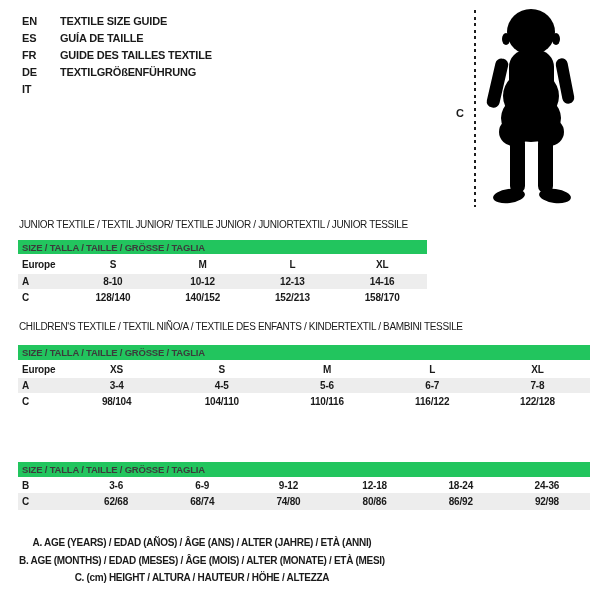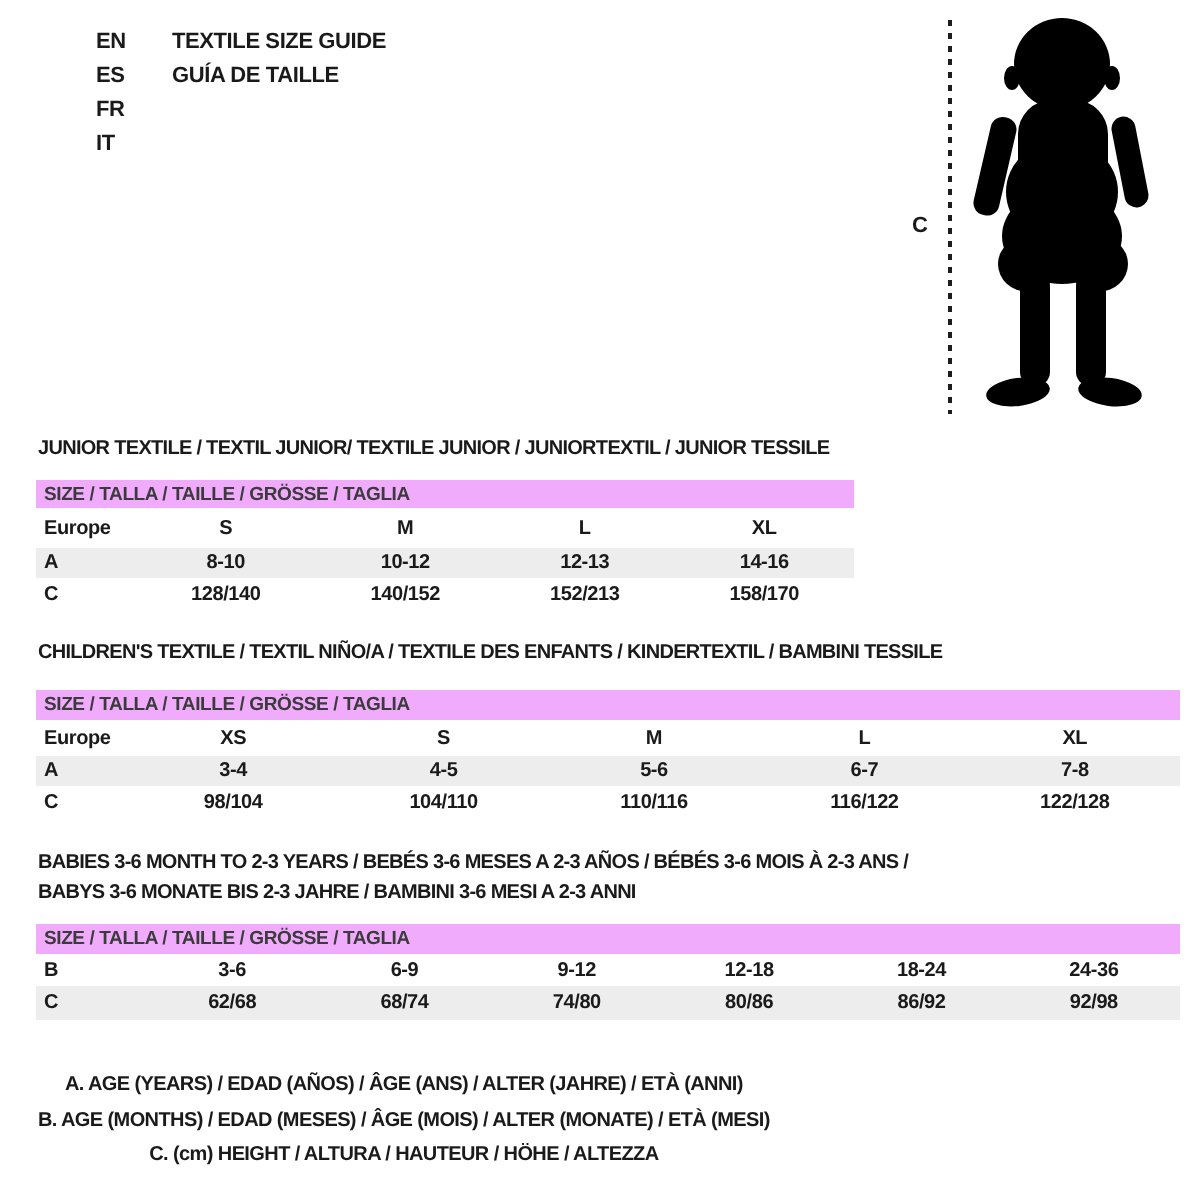--- a/index.html
+++ b/index.html
@@ -2,37 +2,37 @@
 <html><head>
 <meta charset="utf-8">
 <style>
   html,body{margin:0;padding:0;background:#fff;}
   .canvas{position:relative;width:600px;height:600px;background:#ffffff;overflow:hidden;
           font-family:"Liberation Sans",sans-serif;color:#1a1a1a;}
 
   
   .langs{position:absolute;left:22px;top:13px;}
   .lang-row{display:flex;font-size:11px;font-weight:bold;line-height:17px;letter-spacing:-0.2px;}
-  .lang-code{width:38px;margin-left:26px;}
+  .lang-code{width:38px;}
   .lang-label{white-space:nowrap;}
 
   
   .figure{position:absolute;left:456px;top:8px;width:140px;height:202px;}
   .measure-line{position:absolute;left:18px;top:2px;width:2px;height:197px;
     background:repeating-linear-gradient(to bottom,#1d1d1d 0 3px,transparent 3px 6.5px);}
   .measure-label{position:absolute;left:0;top:99px;font-size:11px;font-weight:bold;}
   .baby-svg{position:absolute;left:27px;top:0;}
 
   
-  .sec-title{position:absolute;left:19px;font-size:10px;font-weight:bold;
+  .sec-title{position:absolute;left:19px;font-size:10px;font-weight:normal;
              letter-spacing:-0.35px;white-space:nowrap;line-height:15px;}
 
   
   .table{position:absolute;left:18px;}
-  .size-bar{background:#f0abfc;font-size:9.5px;font-weight:bold;color:#3b3b3b;
+  .size-bar{background:#22c55e;font-size:9.5px;font-weight:bold;color:#3b3b3b;
             padding-left:4px;letter-spacing:-0.2px;display:flex;align-items:center;}
   .trow{display:grid;align-items:center;font-size:10px;font-weight:bold;letter-spacing:-0.2px;}
   .trow .lbl{text-align:left;padding-left:4px;}
   .trow .cell{text-align:center;}
   .alt{background:#ededed;}
 
   .junior{top:240px;width:409px;}
   .junior .size-bar{height:14px;}
   .junior .trow{grid-template-columns:50px repeat(4,1fr);}
   .junior .r0{height:20px;}
@@ -69,20 +69,25 @@
     <div class="lang-row">
       <span class="lang-code">EN</span>
       <span class="lang-label">TEXTILE SIZE GUIDE</span>
     </div>
     <div class="lang-row">
       <span class="lang-code">ES</span>
       <span class="lang-label">GUÍA DE TAILLE</span>
     </div>
     <div class="lang-row">
       <span class="lang-code">FR</span>
+      <span class="lang-label">GUIDE DES TAILLES TEXTILE</span>
+    </div>
+    <div class="lang-row">
+      <span class="lang-code">DE</span>
+      <span class="lang-label">TEXTILGRÖßENFÜHRUNG</span>
     </div>
     <div class="lang-row">
       <span class="lang-code">IT</span>
     </div>
   </div>
 
   <div class="figure">
     <span class="measure-label">C</span>
     <div class="measure-line"></div>
     <svg class="baby-svg" viewBox="0 0 105 200" width="105" height="200" aria-hidden="true">
@@ -153,24 +158,20 @@
     <div class="trow r2">
       <span class="lbl">C</span>
       <span class="cell">98/104</span>
       <span class="cell">104/110</span>
       <span class="cell">110/116</span>
       <span class="cell">116/122</span>
       <span class="cell">122/128</span>
     </div>
   </div>
 
-  <div class="sec-title t-babies-title">
-    <div>BABIES 3-6 MONTH TO 2-3 YEARS / BEBÉS 3-6 MESES A 2-3 AÑOS / BÉBÉS 3-6 MOIS À 2-3 ANS /</div>
-    <div>BABYS 3-6 MONATE BIS 2-3 JAHRE / BAMBINI 3-6 MESI A 2-3 ANNI</div>
-  </div>
   <div class="table babies">
     <div class="size-bar">SIZE / TALLA / TAILLE / GRÖSSE / TAGLIA</div>
     <div class="trow r0">
       <span class="lbl">B</span>
       <span class="cell">3-6</span>
       <span class="cell">6-9</span>
       <span class="cell">9-12</span>
       <span class="cell">12-18</span>
       <span class="cell">18-24</span>
       <span class="cell">24-36</span>

